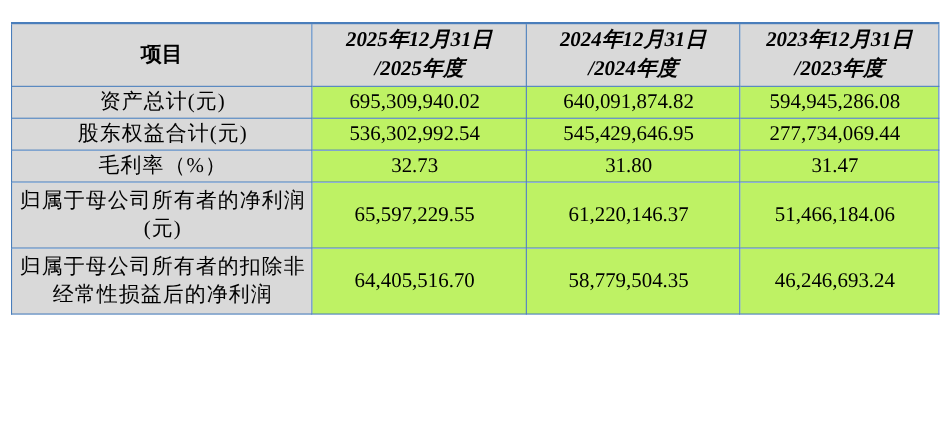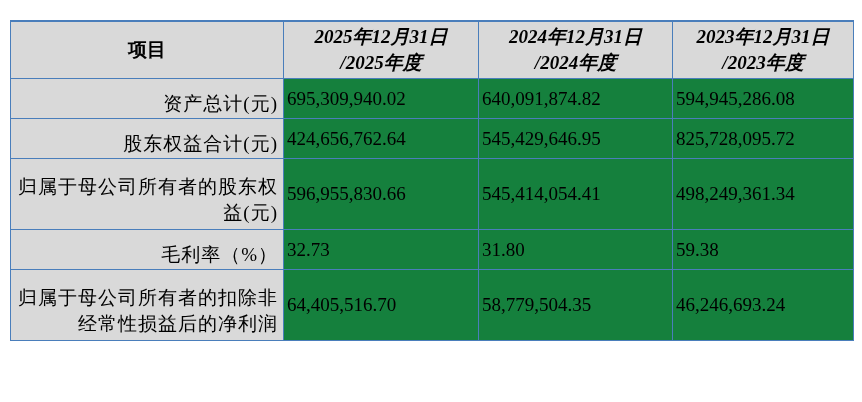--- a/index.html
+++ b/index.html
@@ -41,27 +41,27 @@
   }
   table.fin thead th {
     background: #d9d9d9;
     font-weight: bold;
     text-align: center;
     height: 54px;
     padding: 1px 2px;
   }
   table.fin td.label {
     background: #d9d9d9;
-    text-align: right;
-    padding: 12px 5px 1px 7px;
+    text-align: center;
+    padding: 1px 5px 1px 7px;
     letter-spacing: 1px;
   }
   table.fin td.num {
-    background: #15803d;
-    text-align: left;
+    background: #bef264;
+    text-align: center;
     padding: 1px 11px 1px 3px;
     font-variant-numeric: lining-nums;
   }
   tr.r-single td { height: 26px; }
   tr.r-double td { height: 57px; }
   .hdr-line { display: block; font-style: italic; }
 </style>
 </head>
 <body>
 
@@ -92,35 +92,35 @@
     </thead>
     <tbody>
       <tr class="r-single">
         <td class="label">资产总计(元)</td>
         <td class="num">695,309,940.02</td>
         <td class="num">640,091,874.82</td>
         <td class="num">594,945,286.08</td>
       </tr>
       <tr class="r-single">
         <td class="label">股东权益合计(元)</td>
-        <td class="num">424,656,762.64</td>
+        <td class="num">536,302,992.54</td>
         <td class="num">545,429,646.95</td>
-        <td class="num">825,728,095.72</td>
-      </tr>
-      <tr class="r-double">
-        <td class="label">归属于母公司所有者的股东权益(元)</td>
-        <td class="num">596,955,830.66</td>
-        <td class="num">545,414,054.41</td>
-        <td class="num">498,249,361.34</td>
+        <td class="num">277,734,069.44</td>
       </tr>
       <tr class="r-single">
         <td class="label">毛利率（%）</td>
         <td class="num">32.73</td>
         <td class="num">31.80</td>
-        <td class="num">59.38</td>
+        <td class="num">31.47</td>
+      </tr>
+      <tr class="r-double">
+        <td class="label">归属于母公司所有者的净利润(元)</td>
+        <td class="num">65,597,229.55</td>
+        <td class="num">61,220,146.37</td>
+        <td class="num">51,466,184.06</td>
       </tr>
       <tr class="r-double">
         <td class="label">归属于母公司所有者的扣除非经常性损益后的净利润</td>
         <td class="num">64,405,516.70</td>
         <td class="num">58,779,504.35</td>
         <td class="num">46,246,693.24</td>
       </tr>
     </tbody>
   </table>
 </div>

